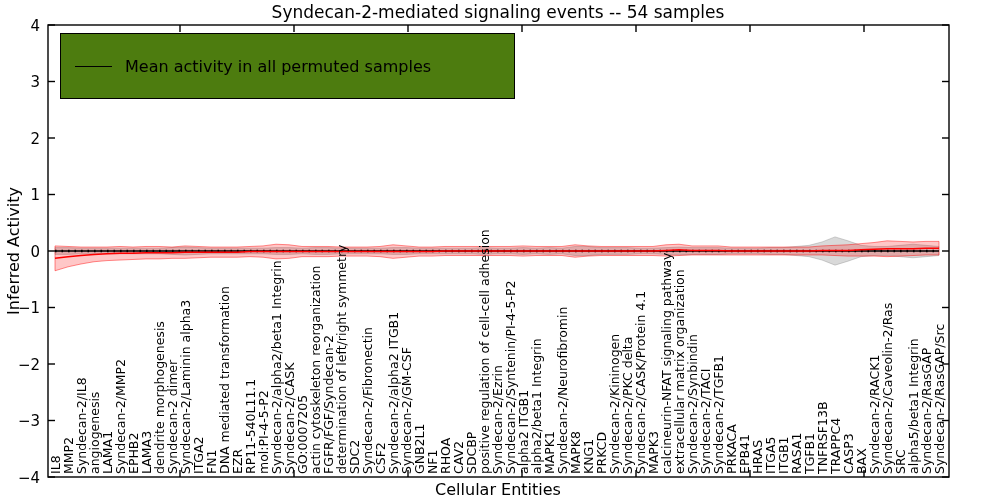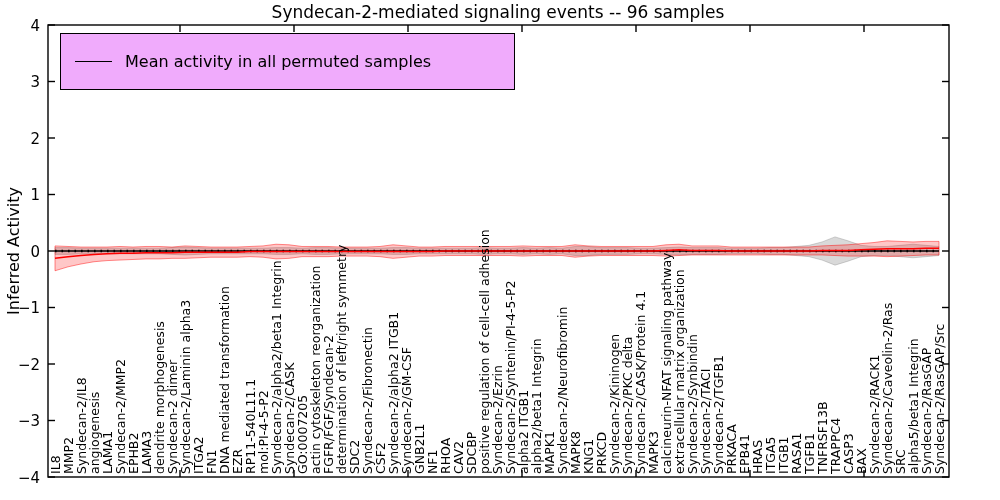--- a/index.html
+++ b/index.html
@@ -7,22 +7,22 @@
        font-family:"DejaVu Sans","Liberation Sans",sans-serif;color:#000;overflow:hidden;}
   svg{position:absolute;left:0;top:0;}
   svg text{font-family:"DejaVu Sans","Liberation Sans",sans-serif;fill:#000;}
   .title{position:absolute;left:498px;top:2px;transform:translateX(-50%);
          font-size:17px;white-space:nowrap;}
   .xlabel{position:absolute;left:498px;top:480px;transform:translateX(-50%);
           font-size:16px;white-space:nowrap;}
   .ylabel{position:absolute;left:13px;top:251px;
           transform:translate(-50%,-50%) rotate(-90deg);
           font-size:16px;white-space:nowrap;}
-  .legend{position:absolute;left:60px;top:33px;width:455px;height:57px;
-          background:#f0abfc;border:1.4px solid #000;box-sizing:border-box;
+  .legend{position:absolute;left:60px;top:33px;width:455px;height:66px;
+          background:#4d7c0f;border:1.4px solid #000;box-sizing:border-box;
           display:flex;flex-direction:column;justify-content:space-evenly;
           padding-left:14px;z-index:5;}
   .lrow{display:flex;align-items:center;}
   .lline{display:inline-block;width:37px;height:0;border-top:1.7px solid #000;margin-right:13px;}
   .lline.red{border-top-color:#ff0000;}
   .ltext{font-size:16px;white-space:nowrap;}
 </style>
 </head>
 <body>
 
@@ -138,21 +138,22 @@
       <text transform="translate(840,474) rotate(-90)" font-size="12.5" text-anchor="start">TRAPPC4</text>
       <text transform="translate(853,474) rotate(-90)" font-size="12.5" text-anchor="start">CASP3</text>
       <text transform="translate(866,474) rotate(-90)" font-size="12.5" text-anchor="start">BAX</text>
       <text transform="translate(879,474) rotate(-90)" font-size="12.5" text-anchor="start">Syndecan-2/RACK1</text>
       <text transform="translate(892,474) rotate(-90)" font-size="12.5" text-anchor="start">Syndecan-2/Caveolin-2/Ras</text>
       <text transform="translate(905,474) rotate(-90)" font-size="12.5" text-anchor="start">SRC</text>
       <text transform="translate(918,474) rotate(-90)" font-size="12.5" text-anchor="start">alpha5/beta1 Integrin</text>
       <text transform="translate(931,474) rotate(-90)" font-size="12.5" text-anchor="start">Syndecan-2/RasGAP</text>
       <text transform="translate(944,474) rotate(-90)" font-size="12.5" text-anchor="start">Syndecan-2/RasGAP/Src</text>
     </svg>
-  <div class="title">Syndecan-2-mediated signaling events -- 96 samples</div>
+  <div class="title">Syndecan-2-mediated signaling events -- 54 samples</div>
+  <div class="xlabel">Cellular Entities</div>
   <div class="ylabel">Inferred Activity</div>
   <div class="legend">
     <div class="lrow">
       <span class="lline"></span>
       <span class="ltext">Mean activity in all permuted samples</span>
     </div>
   </div>
 </div>
 
 </body></html>

